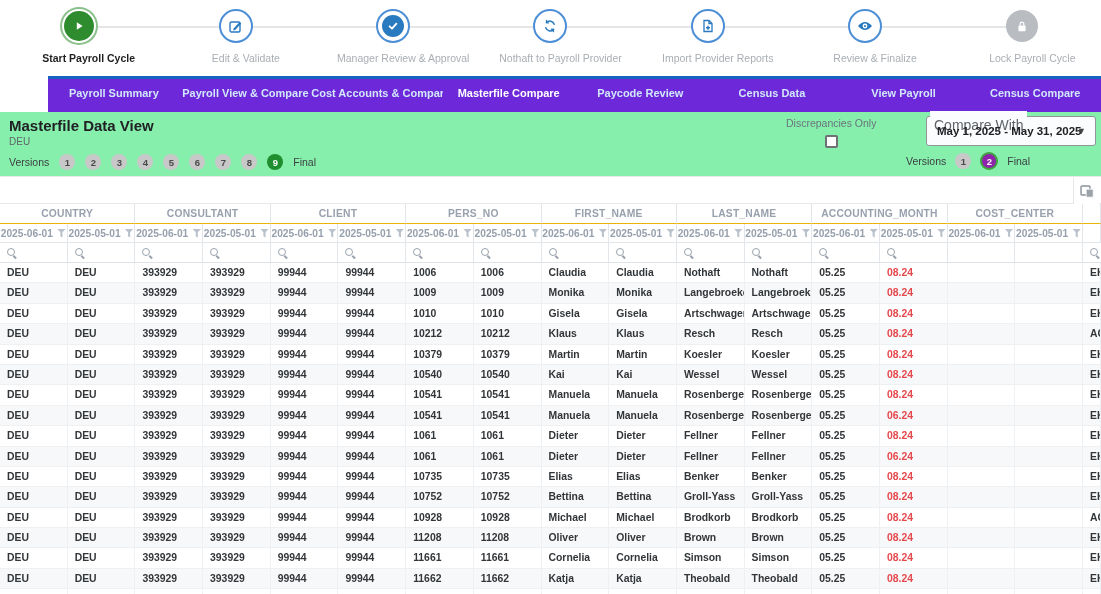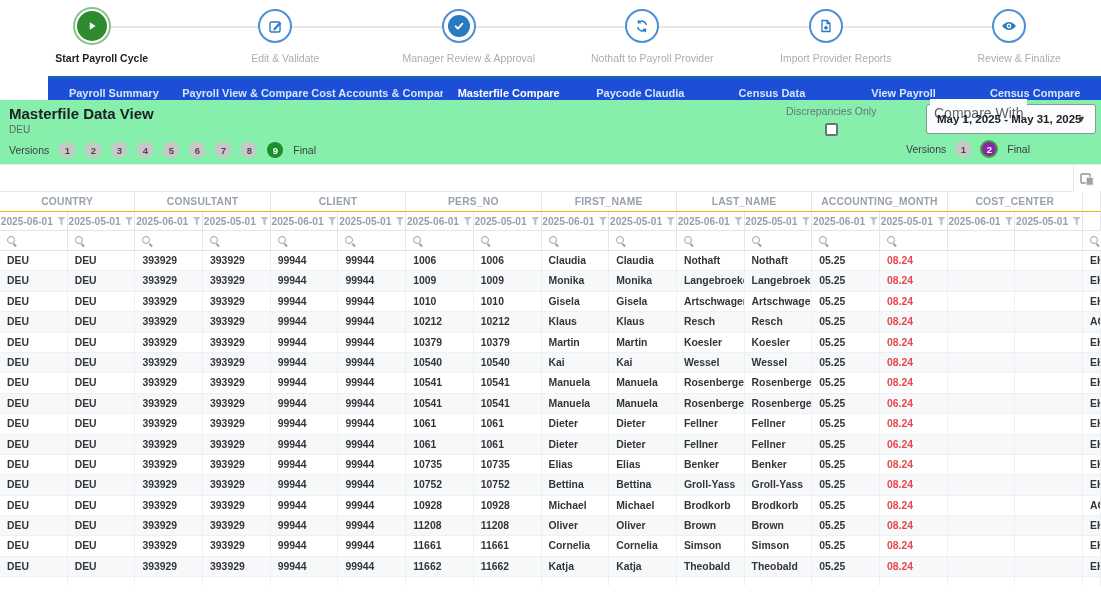--- a/index.html
+++ b/index.html
@@ -15,21 +15,21 @@
   .circle { width: 34px; height: 34px; border-radius: 50%; display: flex; align-items: center; justify-content: center; background: #fff; position: relative; }
   .circle.green { background: #2e8b2e; box-shadow: 0 0 0 2px #fff, 0 0 0 4px #8cc08c; width: 30px; height: 30px; margin: 2px; }
   .circle.outlined { border: 2px solid #4d8fd6; background: #fff; }
   .circle.filled { border: 2px solid #4d8fd6; background: #fff; }
   .circle.filled .inner { width: 22px; height: 22px; border-radius: 50%; background: #2a7ac0; display:flex; align-items:center; justify-content:center; }
   .circle.disabled { background: #b9bdc2; width: 32px; height: 32px; margin: 1px; }
   .step-label { margin-top: 9px; font-size: 10.5px; color: #a9aeb4; white-space: nowrap; margin-left: 20px; }
   .step-label.active { color: #1f1f1f; font-weight: bold; }
 
   
-  .navbar { height: 24px; background: #1d4ed8; border-top: 3px solid #1565c0; display: flex; margin-left: 48px; }
+  .navbar { height: 36px; background: #6d28d9; border-top: 3px solid #1565c0; display: flex; margin-left: 48px; }
   .tab { flex: 1; text-align: center; line-height: 29px; font-size: 11px; font-weight: 600; color: #d2e7fa; cursor: pointer; white-space: nowrap; overflow: hidden; }
   .tab.active { color: #ffffff; font-weight: bold; }
 
   
   .subheader { position: relative; height: 64px; background: #86efac; }
   .page-title { position: absolute; left: 9px; top: 5px; font-size: 15px; font-weight: bold; color: #202124; }
   .page-subtitle { position: absolute; left: 9px; top: 24px; font-size: 10px; color: #5f6368; }
   .versions-row { position: absolute; display: flex; align-items: center; gap: 10px; font-size: 10.5px; color: #3c4043; }
   .versions-left { left: 9px; top: 42px; }
   .versions-right { left: 906px; top: 40px; gap: 9px; }
@@ -121,29 +121,38 @@
       <div class="step">
         <div class="circle outlined">
           <svg width="16" height="10" viewBox="0 0 16 10">
               <path d="M1 5 Q8 -2.8 15 5 Q8 12.8 1 5 Z" fill="#2a7ac0"></path>
               <circle cx="8" cy="5" r="2.4" fill="#ffffff"></circle>
               <circle cx="8" cy="5" r="1.1" fill="#2a7ac0"></circle>
             </svg>
         </div>
         <div class="step-label">Review &amp; Finalize</div>
       </div>
+      <div class="step">
+        <div class="circle disabled">
+          <svg width="12" height="13" viewBox="0 0 12 13">
+              <rect x="2.4" y="5.6" width="7.2" height="5.6" rx="1" fill="#ffffff"></rect>
+              <path d="M4.2 5.6 V3.9 a1.8 1.8 0 0 1 3.6 0 V5.6" fill="none" stroke="#ffffff" stroke-width="1.3"></path>
+            </svg>
+        </div>
+        <div class="step-label">Lock Payroll Cycle</div>
+      </div>
     </div>
   </div>
 
   <div class="navbar">
       <div class="tab">Payroll Summary</div>
       <div class="tab">Payroll View &amp; Compare</div>
       <div class="tab">Cost Accounts &amp; Compare</div>
       <div class="tab active">Masterfile Compare</div>
-      <div class="tab">Paycode Claudia</div>
+      <div class="tab">Paycode Review</div>
       <div class="tab">Census Data</div>
       <div class="tab">View Payroll</div>
       <div class="tab">Census Compare</div>
     </div>
 
   <div class="subheader">
     <div class="page-title">Masterfile Data View</div>
     <div class="page-subtitle">DEU</div>
 
     <div class="versions-row versions-left">

